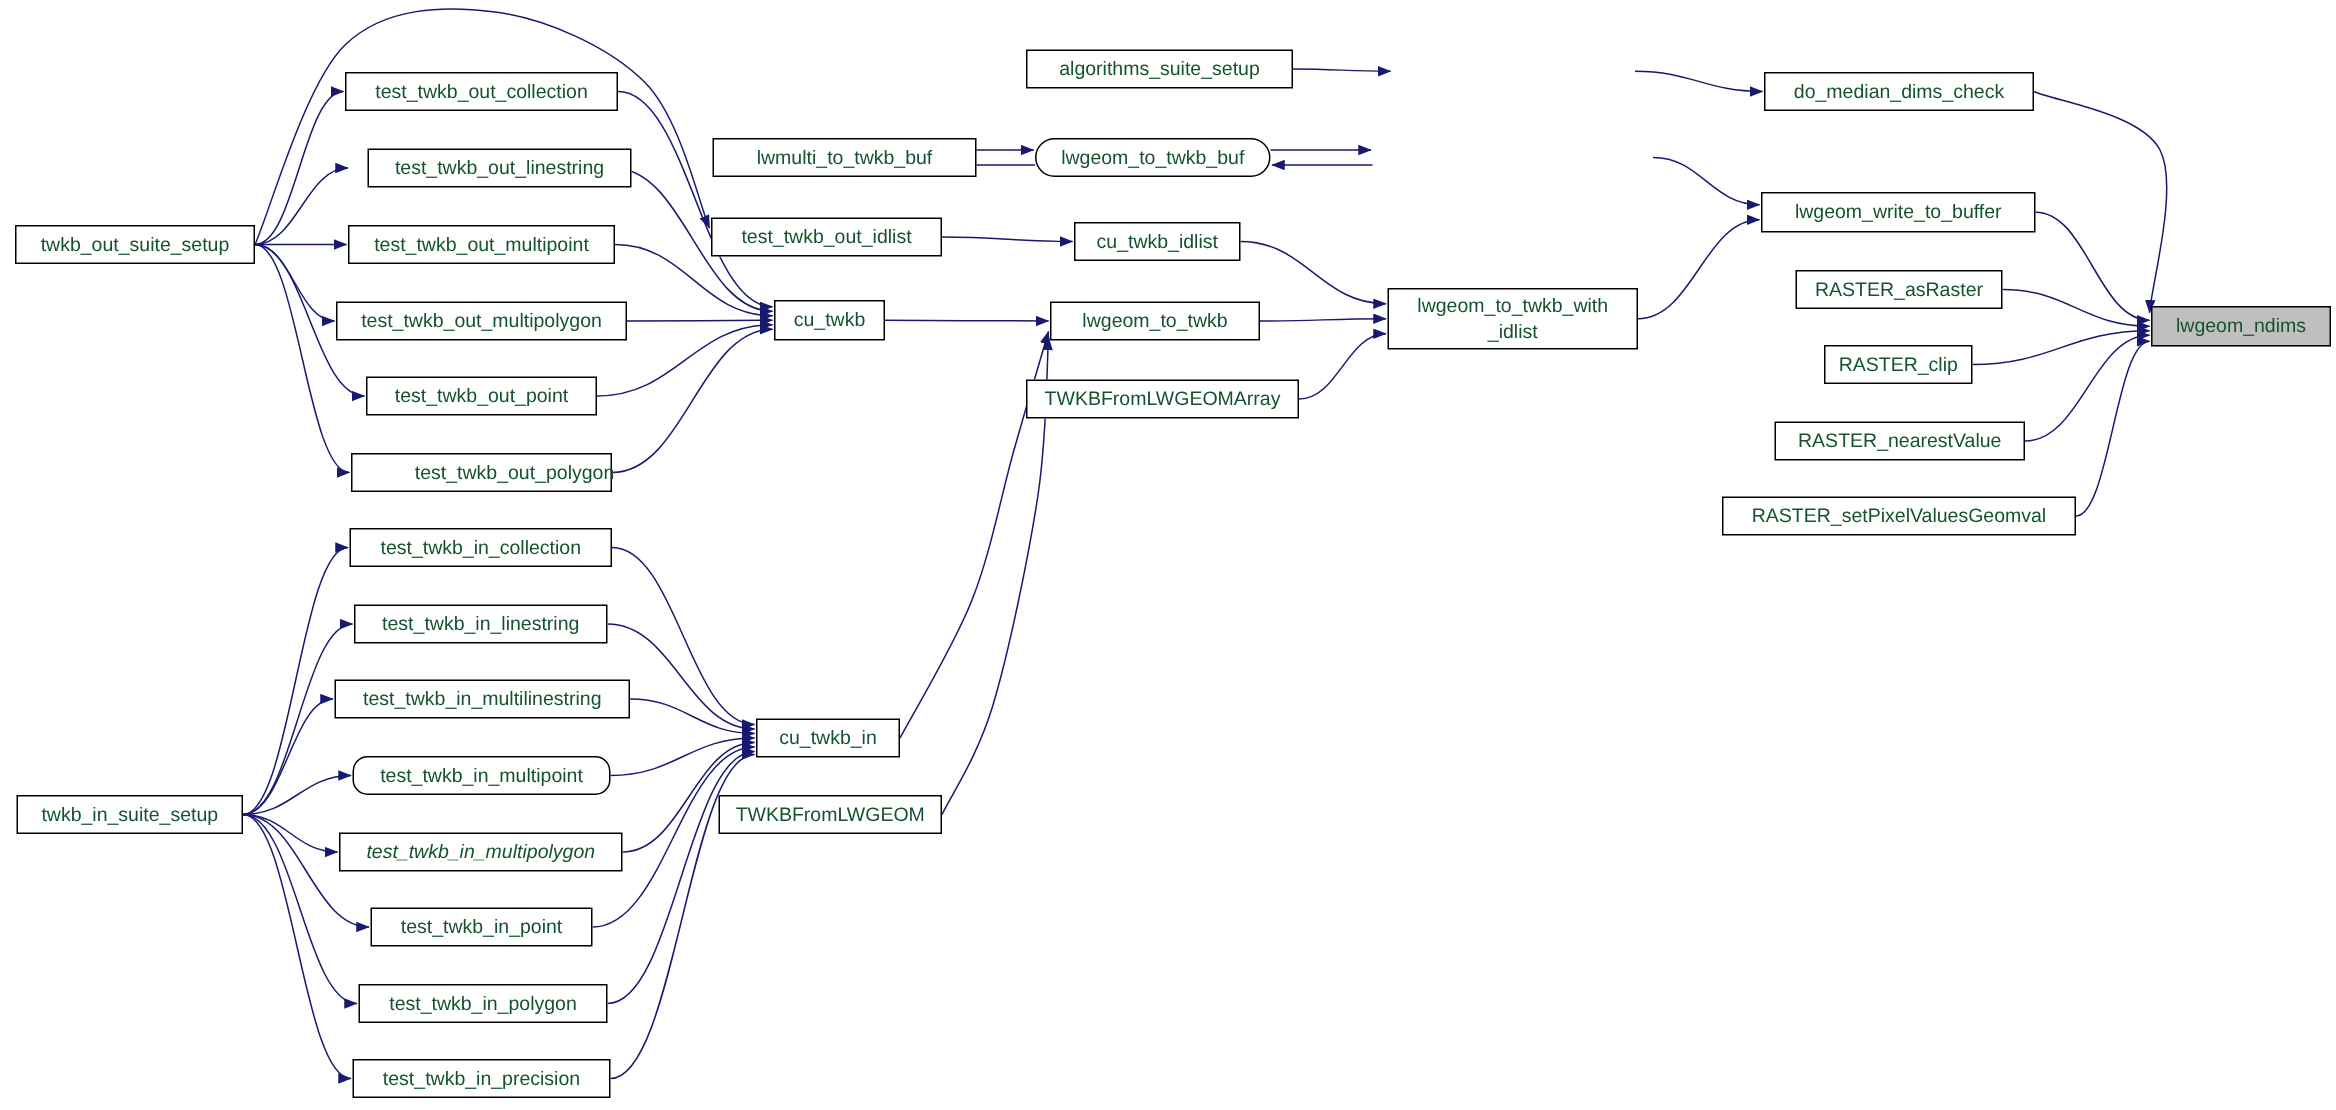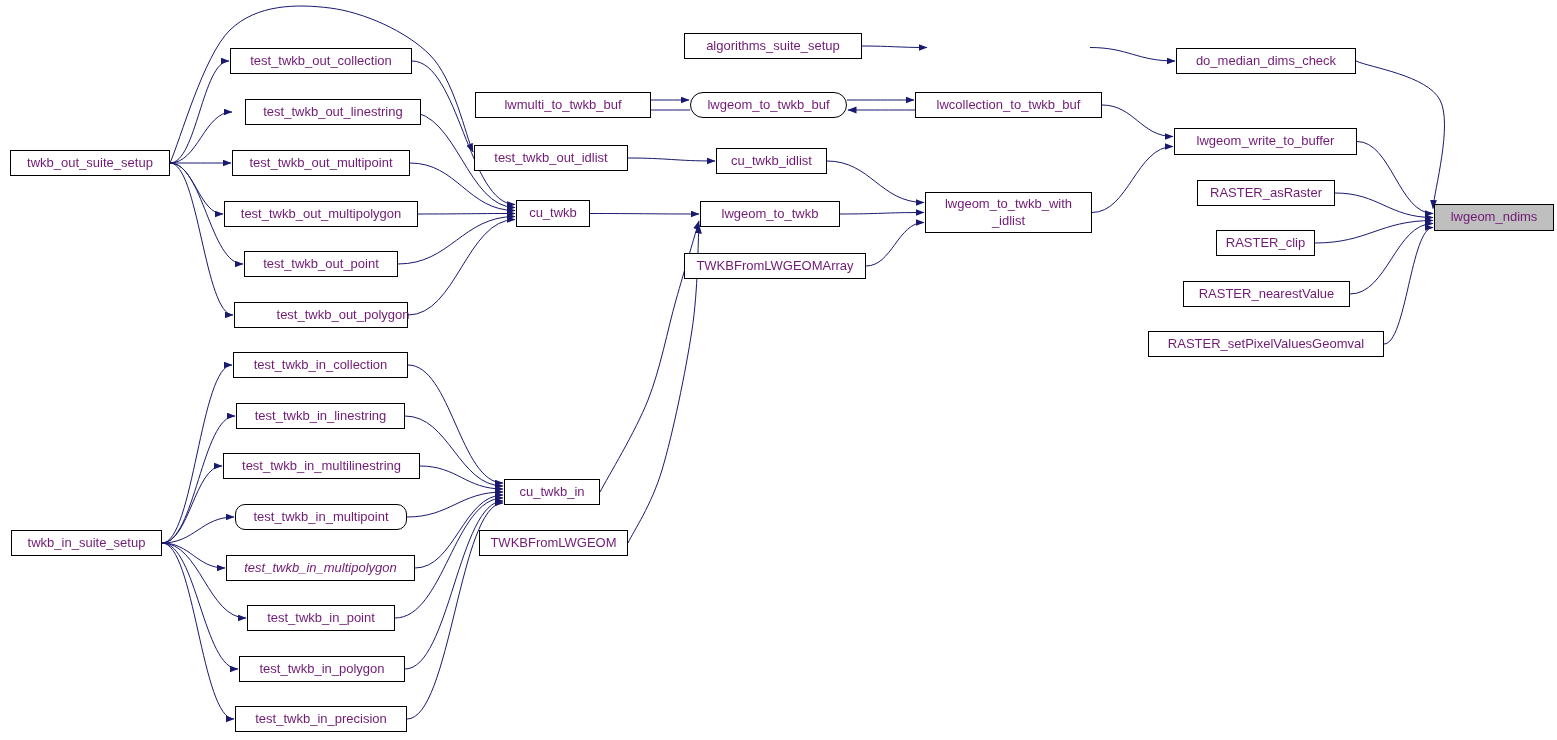--- a/index.html
+++ b/index.html
@@ -1,21 +1,21 @@
 <!DOCTYPE html>
 <html><head>
 <meta charset="utf-8">
 <style>
   html,body{margin:0;padding:0;background:#ffffff;}
   #canvas{position:relative;width:1557px;height:740px;background:var(--bg,#ffffff);overflow:hidden;
           font-family:"Liberation Sans", sans-serif;}
   #edge-layer{position:absolute;left:0;top:0;width:1557px;height:740px;}
   #node-layer{position:absolute;left:0;top:0;width:1557px;height:740px;}
   .node{position:absolute;box-sizing:border-box;background:var(--node-fill,#ffffff);
-        border:1px solid var(--node-border,#000000);color:#701a75;
+        border:1px solid var(--node-border,#000000);color:#14532d;
         display:flex;align-items:center;justify-content:center;
         font-size:13px;line-height:1.25;text-align:center;white-space:pre-line;cursor:pointer;}
   .node.highlight{background:var(--highlight-fill,#bfbfbf);cursor:default;}
   .edge{fill:none;stroke:var(--edge,#191970);stroke-width:1;}
 </style>
 </head>
 <body>
 
 <div id="canvas" style="--bg: #ffffff; --edge: #191970; --node-border: #000000; --node-fill: #ffffff; --highlight-fill: #bfbfbf;">
   <svg id="edge-layer" width="1557" height="740" viewBox="0 0 1557 740">
@@ -84,21 +84,20 @@
       <div class="node" style="left: 244px; top: 251px; width: 154px; height: 26px;">test_twkb_out_point</div>
       <div class="node" style="left: 234px; top: 302px; width: 174px; height: 26px; padding-left: 44px;">test_twkb_out_polygon</div>
       <div class="node" style="left: 475px; top: 92px; width: 176px; height: 26px;">lwmulti_to_twkb_buf</div>
       <div class="node" style="left: 474px; top: 145px; width: 154px; height: 26px;">test_twkb_out_idlist</div>
       <div class="node" style="left: 516px; top: 200px; width: 74px; height: 27px;">cu_twkb</div>
       <div class="node" style="left: 684px; top: 33px; width: 178px; height: 26px;">algorithms_suite_setup</div>
       <div class="node" style="left: 690px; top: 92px; width: 157px; height: 26px; border-radius: 13px;">lwgeom_to_twkb_buf</div>
       <div class="node" style="left: 716px; top: 148px; width: 111px; height: 26px;">cu_twkb_idlist</div>
       <div class="node" style="left: 700px; top: 201px; width: 140px; height: 26px;">lwgeom_to_twkb</div>
       <div class="node" style="left: 684px; top: 253px; width: 182px; height: 26px;">TWKBFromLWGEOMArray</div>
-      <div class="node" style="left: 915px; top: 92px; width: 187px; height: 26px;">lwcollection_to_twkb_buf</div>
       <div class="node" style="left: 925px; top: 192px; width: 167px; height: 41px;">lwgeom_to_twkb_with
 _idlist</div>
       <div class="node" style="left: 1176px; top: 48px; width: 180px; height: 26px;">do_median_dims_check</div>
       <div class="node" style="left: 1174px; top: 128px; width: 183px; height: 27px;">lwgeom_write_to_buffer</div>
       <div class="node" style="left: 1197px; top: 180px; width: 138px; height: 26px;">RASTER_asRaster</div>
       <div class="node" style="left: 1216px; top: 230px; width: 99px; height: 26px;">RASTER_clip</div>
       <div class="node" style="left: 1183px; top: 281px; width: 167px; height: 26px;">RASTER_nearestValue</div>
       <div class="node" style="left: 1148px; top: 331px; width: 236px; height: 26px;">RASTER_setPixelValuesGeomval</div>
       <div class="node highlight" style="left: 1434px; top: 204px; width: 120px; height: 27px;">lwgeom_ndims</div>
       <div class="node" style="left: 11px; top: 530px; width: 151px; height: 26px;">twkb_in_suite_setup</div>

